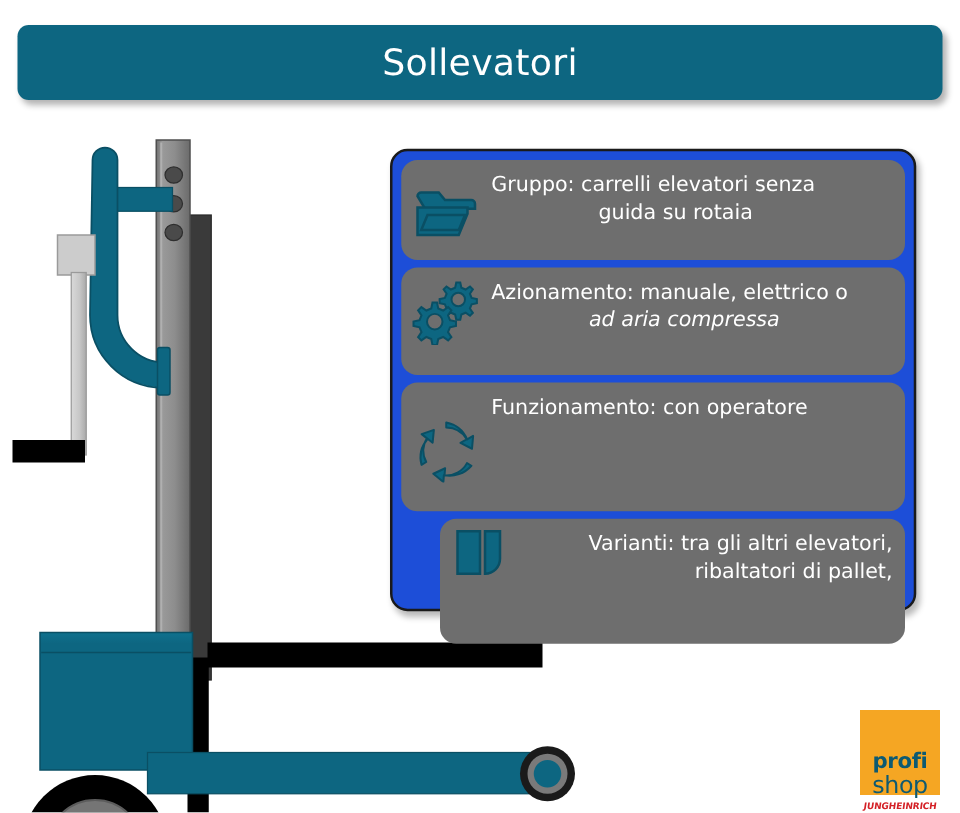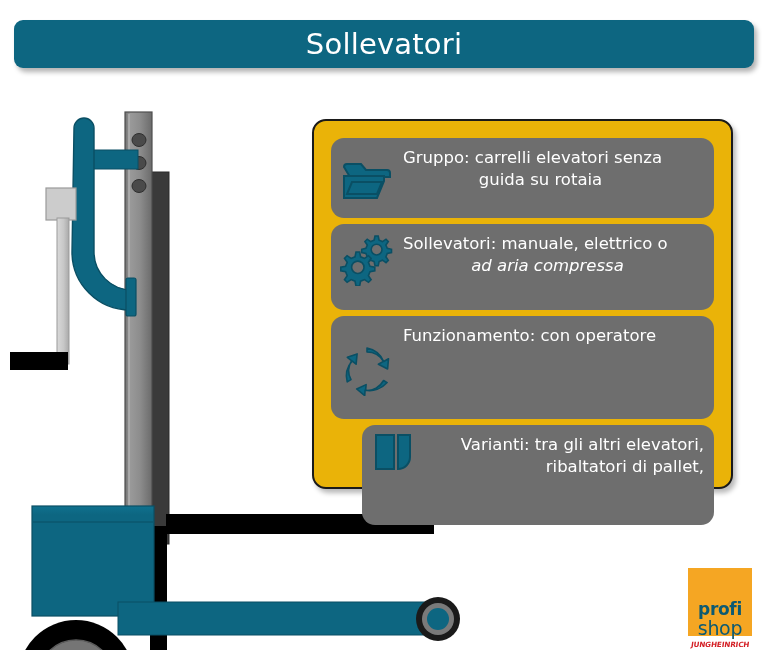--- a/index.html
+++ b/index.html
@@ -9,45 +9,45 @@
     font-family:"DejaVu Sans", sans-serif;
     overflow:hidden;
     position:relative;
   }
   #root{position:absolute;inset:0;}
 
   
   .header-bar{
     position:absolute;
     left:14px; top:20px;
-    width:740px; height:48px;
+    width:740px; height:60px;
     background:#0d6681;
     border-radius:9px;
     box-shadow:3px 4px 5px rgba(0,0,0,0.30);
     display:flex;align-items:center;justify-content:center;
   }
   .header-title{
     color:#ffffff;
     font-size:29px;
     letter-spacing:.2px;
     font-family:"DejaVu Sans", sans-serif;
     font-weight:400;
   }
 
   
   .info-panel{
     position:absolute;
     left:312px; top:119px;
     width:421px; height:370px;
-    background:#eab308;
+    background:#1d4ed8;
     border:2px solid #1a1a1a;
     border-radius:14px;
     box-shadow:3px 4px 5px rgba(0,0,0,0.28);
     box-sizing:border-box;
-    padding:17px;
+    padding:7px;
   }
   .info-row{
     position:relative;
     background:#6e6e6e;
     border-radius:13px;
     box-sizing:border-box;
     margin-bottom:6px;
     display:flex;
     align-items:flex-start;
     overflow:hidden;
@@ -213,21 +213,21 @@
         <svg width="56" height="54" viewBox="0 0 56 54">
           <g fill="#0d6681" stroke="#0a4f64" stroke-width="1.6">
             <path d="M36 4 l3.2 .0 .9 4.2 3.4 1.4 3.5-2.4 2.3 2.3 -2.4 3.5 1.4 3.4 4.2 .9 0 3.2 -4.2 .9 -1.4 3.4 2.4 3.5 -2.3 2.3 -3.5-2.4 -3.4 1.4 -.9 4.2 -3.2 0 -.9-4.2 -3.4-1.4 -3.5 2.4 -2.3-2.3 2.4-3.5 -1.4-3.4 -4.2-.9 0-3.2 4.2-.9 1.4-3.4 -2.4-3.5 2.3-2.3 3.5 2.4 3.4-1.4 z"></path>
             <circle cx="37.6" cy="17.6" r="5.4" fill="#6e6e6e" stroke="#0a4f64" stroke-width="1.6"></circle>
             <path d="M17 20 l3.6 .0 1.0 4.8 3.9 1.6 4.0-2.7 2.6 2.6 -2.7 4.0 1.6 3.9 4.8 1.0 0 3.6 -4.8 1.0 -1.6 3.9 2.7 4.0 -2.6 2.6 -4.0-2.7 -3.9 1.6 -1.0 4.8 -3.6 0 -1.0-4.8 -3.9-1.6 -4.0 2.7 -2.6-2.6 2.7-4.0 -1.6-3.9 -4.8-1.0 0-3.6 4.8-1.0 1.6-3.9 -2.7-4.0 2.6-2.6 4.0 2.7 3.9-1.6 z"></path>
             <circle cx="18.8" cy="35.3" r="6.2" fill="#6e6e6e" stroke="#0a4f64" stroke-width="1.6"></circle>
           </g>
         </svg>
       </div>
       <div class="row-text">
-        <span class="l1">Sollevatori: manuale, elettrico o</span>
+        <span class="l1">Azionamento: manuale, elettrico o</span>
         <span class="l2">ad aria compressa</span>
       </div>
     </div>
 
     <div class="info-row r3">
       <div class="row-icon">
         <svg width="52" height="50" viewBox="0 0 52 50">
           <g fill="#0d6681" stroke="#0a4f64" stroke-width="1.6" stroke-linejoin="round">
             <path d="M26 6 a19 19 0 0 1 16.4 9.4 l-5.0 2.9 9.2 4.7 .9-10.3 -4.8 2.8 A23 23 0 0 0 26 2 z"></path>
             <path d="M42.6 34.5 a19 19 0 0 1 -18.0 9.9 l.5-5.8 -9.4 4.4 8.0 6.6 .4-5.5 A23 23 0 0 0 46.1 36.6 z"></path>

